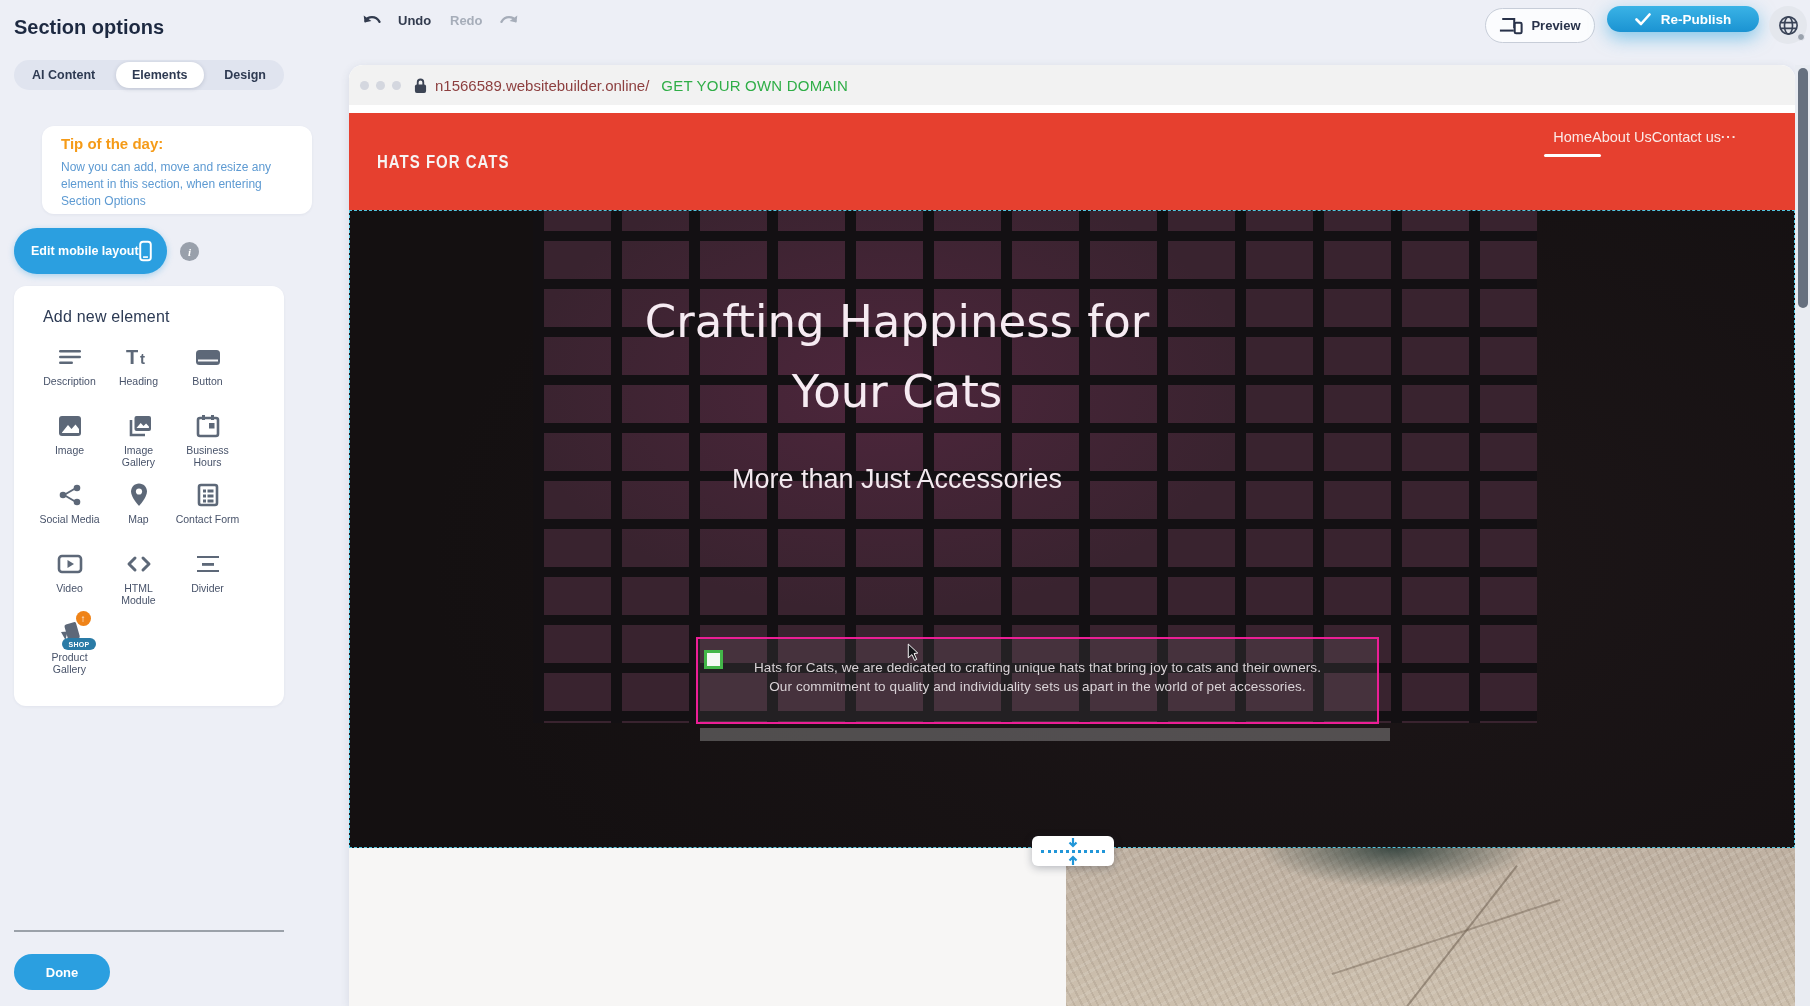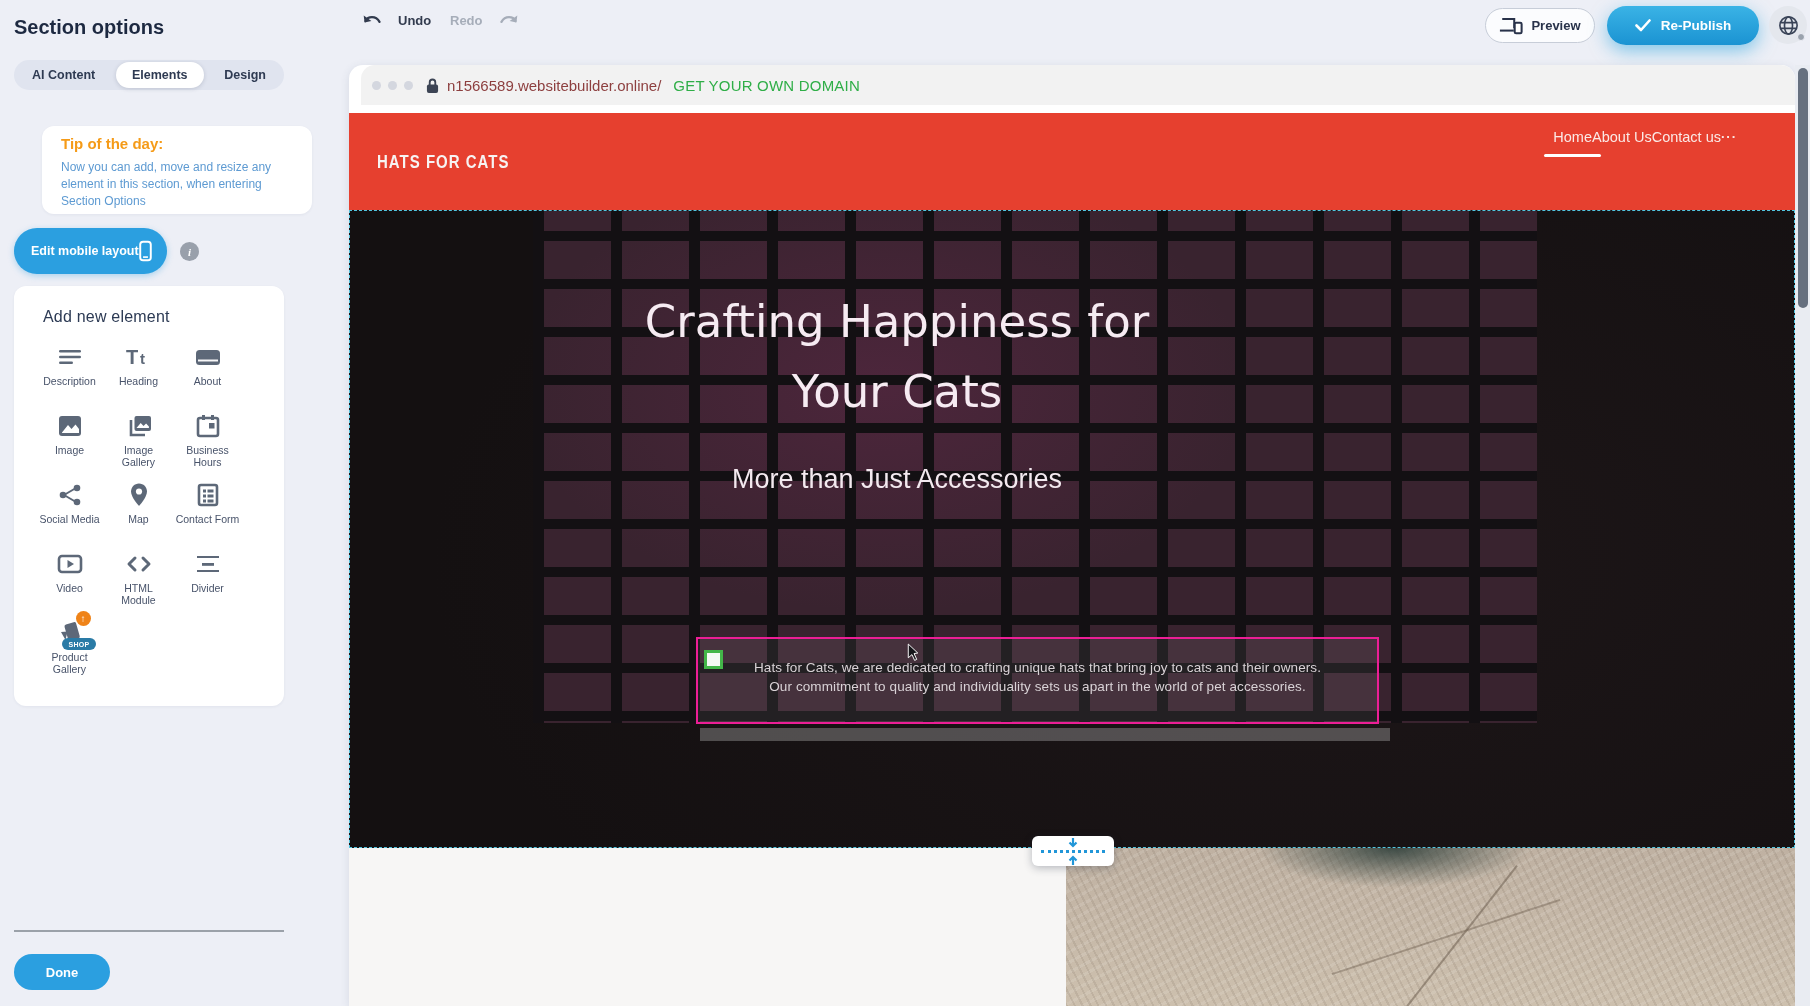--- a/index.html
+++ b/index.html
@@ -33,27 +33,27 @@
   .pg-shop { position:absolute; right:-11px; bottom:-2px; background:#2a7ba6; color:#fff; font-size:7px; font-weight:700; padding:2.5px 6px; border-radius:8px; letter-spacing:.3px; }
 
   .panel-divider { position:absolute; left:14px; top:930px; width:270px; height:1.5px; background:#9ba1a9; }
   .done-btn { position:absolute; left:14px; top:954px; width:96px; height:36px; background:#2b9fe0; border:none; border-radius:20px; color:#fff; font-family:inherit; font-size:13px; font-weight:700; cursor:pointer; }
 
   
   .undo-btn,.redo-btn { position:absolute; top:13px; display:flex; align-items:center; gap:15px; background:none; border:none; font-family:inherit; font-size:13px; font-weight:700; cursor:pointer; }
   .undo-btn { left:362px; color:#323b4e; }
   .redo-btn { left:450px; color:#a6adb9; }
   .preview-btn { position:absolute; left:1485px; top:8px; width:110px; height:35px; background:#fbfcfe; border:1.5px solid #c7cdd8; border-radius:18px; display:flex; align-items:center; justify-content:center; gap:8px; font-family:inherit; font-size:13px; font-weight:700; color:#28324a; cursor:pointer; }
-  .republish-btn { position:absolute; left:1607px; top:6px; width:152px; height:39px; border:none; border-radius:19px; background:linear-gradient(180deg,#3ab3e6,#1b93d2); box-shadow:0 6px 18px rgba(41,164,222,.55); display:flex; align-items:center; justify-content:center; gap:10px; font-family:inherit; font-size:13.5px; font-weight:700; color:#fff; cursor:pointer; }
+  .republish-btn { position:absolute; left:1607px; top:6px; width:152px; height:26px; border:none; border-radius:19px; background:linear-gradient(180deg,#3ab3e6,#1b93d2); box-shadow:0 6px 18px rgba(41,164,222,.55); display:flex; align-items:center; justify-content:center; gap:10px; font-family:inherit; font-size:13.5px; font-weight:700; color:#fff; cursor:pointer; }
   .globe-btn { position:absolute; left:1769px; top:6px; width:38px; height:38px; border-radius:50%; background:#e4e7ed; border:none; display:flex; align-items:center; justify-content:center; cursor:pointer; }
   .globe-dot { position:absolute; right:2px; bottom:3px; width:8px; height:8px; border-radius:50%; background:#9aa2ad; border:1.5px solid #edeff6; }
 
   
   .browser { position:absolute; left:349px; top:65px; width:1446px; height:941px; background:#fff; border-radius:14px 14px 0 0; box-shadow:0 2px 10px rgba(60,70,100,.12); overflow:hidden; }
-  .chrome { position:relative; height:40px; background:#f2f2f2; border-radius:14px 14px 0 0; display:flex; align-items:center;margin-left:12px; }
+  .chrome { position:relative; height:40px; background:#f2f2f2; border-radius:14px 14px 0 0; display:flex; align-items:center; }
   .chrome-dots { display:flex; gap:7px; margin-left:11px; }
   .chrome-dots i { width:9px; height:9px; border-radius:50%; background:#d4d7df; }
   .lock-icon { margin-left:13px; display:flex; }
   .chrome-url { margin-left:8px; font-size:15px; color:#8d3f3f; }
   .domain-link { margin-left:12px; font-size:15px; font-weight:400; color:#2fae47; cursor:pointer; letter-spacing:.2px; }
 
   .site { position:relative; height:901px; background:#fff; }
   .site-header { position:relative; margin-top:8px; height:97px; background:#e6402f; display:flex; align-items:center; }
   .site-logo { margin-left:28px; color:#f7f3f2; font-weight:700; font-size:15px; letter-spacing:1px; transform:scaleY(1.2); }
   .site-nav { position:absolute; right:58px; top:16px; height:100%; display:flex; align-items:flex-start; }
@@ -152,21 +152,21 @@
             </div>
     <div class="el-label">Heading</div>
           </div>
           <div class="el-item">
             <div class="el-icon">
               <svg viewBox="0 0 28 28">
                 <rect x="2" y="7" width="24" height="15" rx="3.5" fill="#5d6878"></rect>
                 <rect x="4" y="16.5" width="20" height="2" fill="#fff" opacity="0.95"></rect>
               </svg>
             </div>
-    <div class="el-label">About</div>
+    <div class="el-label">Button</div>
           </div>
           <div class="el-item">
             <div class="el-icon">
               <svg viewBox="0 0 28 28">
                 <rect x="3" y="4" width="22" height="20" rx="3" fill="#5d6878"></rect>
                 <path d="M6 20.5 L12 13 L15.5 17 L19.5 12.5 L23 17 V21 H6 Z" fill="#fff"></path>
               </svg>
             </div>
     <div class="el-label">Image</div>
           </div>

